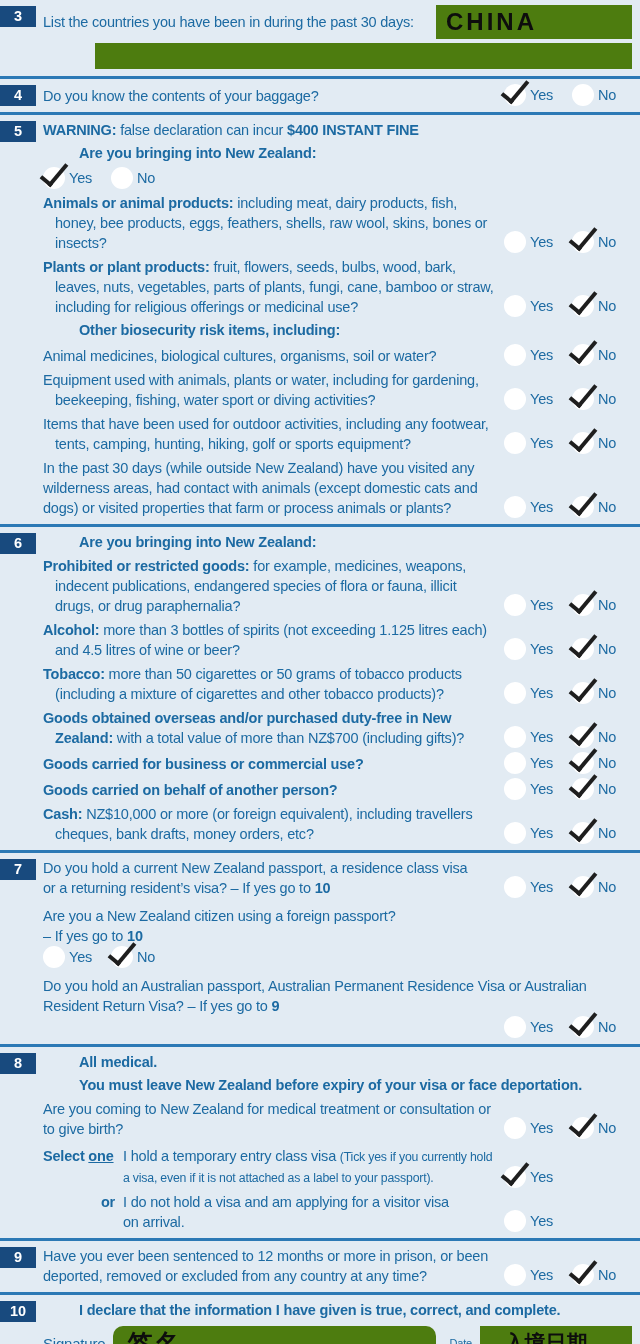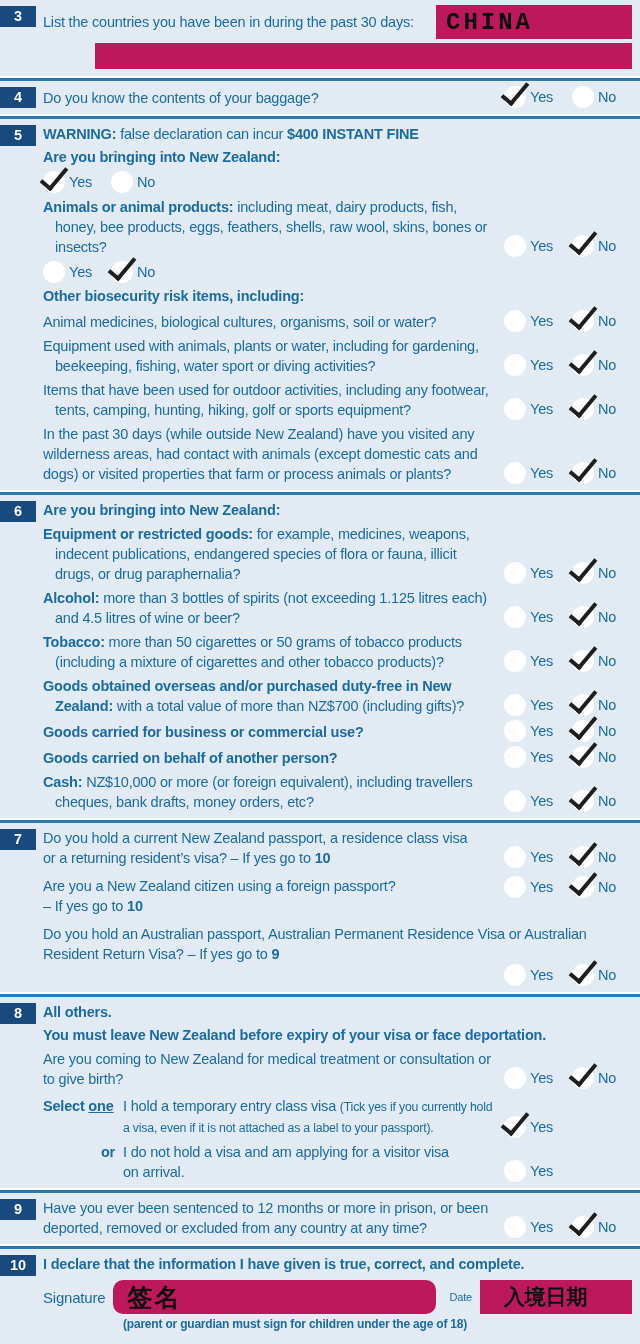--- a/index.html
+++ b/index.html
@@ -14,36 +14,36 @@
   .badge{
     min-width:36px;box-sizing:border-box;background:#184a7e;color:#fff;
     font-weight:bold;font-size:14.5px;text-align:center;
     padding:2px 2px 3px;margin-top:1px;flex:none;letter-spacing:0;
   }
   .scontent{flex:1;margin-left:7px;min-width:0;}
   .sep{height:2px;background:#ffffff;border-bottom:3px solid #2c79b5;}
   .qtext,.itext,.heading,.warnline{font-size:14.5px;line-height:20px;}
   .b{font-weight:bold;}
   .u{text-decoration:underline;}
-  .heading{font-weight:bold;margin-top:3px;}
+  .heading{font-weight:bold;margin-top:3px;margin-left:36px;}
   .item{display:flex;align-items:flex-end;margin-top:4px;}
   .item.align-top{align-items:flex-start;}
   .itext{flex:1;min-width:0;padding-right:6px;}
   .bullet{padding-left:12px;text-indent:-12px;}
   .ans{flex:none;width:128px;display:flex;gap:10px;}
   .opt{display:flex;align-items:center;width:58px;flex:none;}
   .circle{width:22px;height:22px;border-radius:50%;background:#fff;position:relative;flex:none;margin-right:4px;}
   .circle.checked::after{
     content:"";position:absolute;left:4px;top:-9px;width:10px;height:24px;
     border-right:4.5px solid #1e1e1e;border-bottom:4.5px solid #1e1e1e;
     transform:rotate(40deg);
   }
   .optlbl{font-size:14.5px;}
   .small{font-size:12.3px;margin-top:36px;}
-  .ibox{background:#be185d;font-family:Liberation Mono, monospace;}
+  .ibox{background:#4d7c0f;}
   .q3-line{display:flex;align-items:center;}
   .q3-label{flex:1;font-size:14.5px;line-height:19px;padding-right:8px;}
   .ibox.country{
     width:196px;height:34px;flex:none;display:flex;align-items:center;
     box-sizing:border-box;padding-left:10px;
     font-weight:bold;color:#0d0d0d;font-size:24px;letter-spacing:3px;
   }
   .ibox.full{height:26px;margin:4px 0 1px 52px;}
   .sel-text{display:flex;}
   .sel-label{flex:none;width:80px;}
@@ -122,20 +122,21 @@
               <span class="optlbl">Yes</span>
             </div>
           <div class="opt">
               <span class="circle checked"></span>
               <span class="optlbl">No</span>
             </div>
         </div>
       </div>
 
       <div class="item">
+        <div class="itext bullet"><span class="b">Plants or plant products:</span><span> fruit, flowers, seeds, bulbs, wood, bark, leaves, nuts, vegetables, parts of plants, fungi, cane, bamboo or straw, including for religious offerings or medicinal use?</span></div>
         <div class="ans">
           <div class="opt">
               <span class="circle"></span>
               <span class="optlbl">Yes</span>
             </div>
           <div class="opt">
               <span class="circle checked"></span>
               <span class="optlbl">No</span>
             </div>
         </div>
@@ -202,21 +203,21 @@
   </div>
 
   <div class="sep"></div>
 
   <div class="sec">
     <div class="badge">6</div>
     <div class="scontent">
       <div class="heading" style="margin-top:0;">Are you bringing into New Zealand:</div>
 
       <div class="item">
-        <div class="itext bullet"><span class="b">Equipment or restricted goods:</span><span> for example, medicines, weapons, indecent publications, endangered species of flora or fauna, illicit drugs, or drug paraphernalia?</span></div>
+        <div class="itext bullet"><span class="b">Prohibited or restricted goods:</span><span> for example, medicines, weapons, indecent publications, endangered species of flora or fauna, illicit drugs, or drug paraphernalia?</span></div>
         <div class="ans">
           <div class="opt">
               <span class="circle"></span>
               <span class="optlbl">Yes</span>
             </div>
           <div class="opt">
               <span class="circle checked"></span>
               <span class="optlbl">No</span>
             </div>
         </div>
@@ -320,21 +321,21 @@
               <span class="circle"></span>
               <span class="optlbl">Yes</span>
             </div>
           <div class="opt">
               <span class="circle checked"></span>
               <span class="optlbl">No</span>
             </div>
         </div>
       </div>
 
-      <div class="item align-top" style="margin-top:8px;">
+      <div class="item align-top" style="margin-top:8px;flex-direction:column;">
         <div class="itext"><span>Are you a New Zealand citizen using a foreign passport?</span><br><span>– If yes go to </span><span class="b">10</span></div>
         <div class="ans">
           <div class="opt">
               <span class="circle"></span>
               <span class="optlbl">Yes</span>
             </div>
           <div class="opt">
               <span class="circle checked"></span>
               <span class="optlbl">No</span>
             </div>
@@ -355,21 +356,21 @@
         </div>
       </div>
     </div>
   </div>
 
   <div class="sep"></div>
 
   <div class="sec">
     <div class="badge">8</div>
     <div class="scontent">
-      <div class="heading" style="margin-top:0;">All others.</div>
+      <div class="heading" style="margin-top:0;">All medical.</div>
       <div class="heading">You must leave New Zealand before expiry of your visa or face deportation.</div>
 
       <div class="item">
         <div class="itext">Are you coming to New Zealand for medical treatment or consultation or to give birth?</div>
         <div class="ans">
           <div class="opt">
               <span class="circle"></span>
               <span class="optlbl">Yes</span>
             </div>
           <div class="opt">

